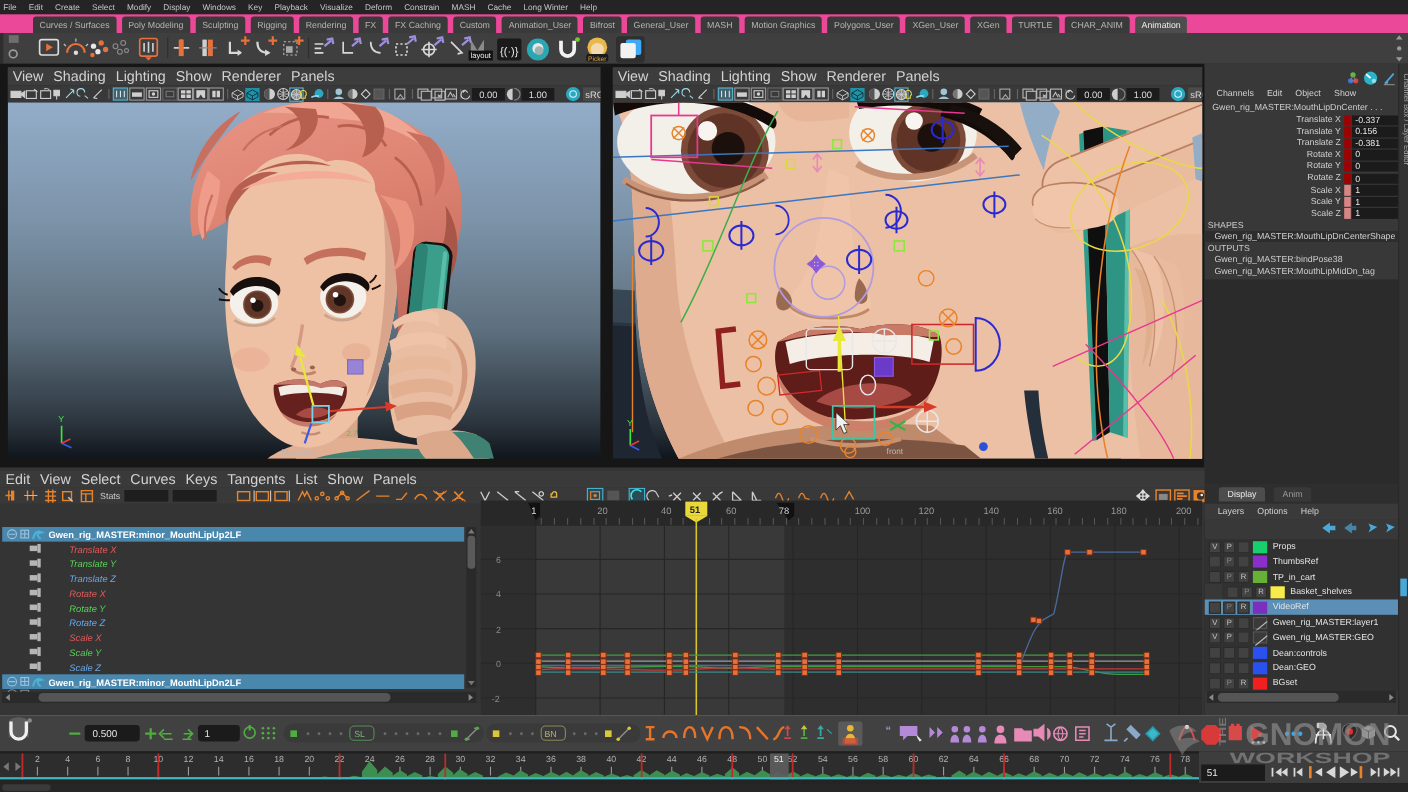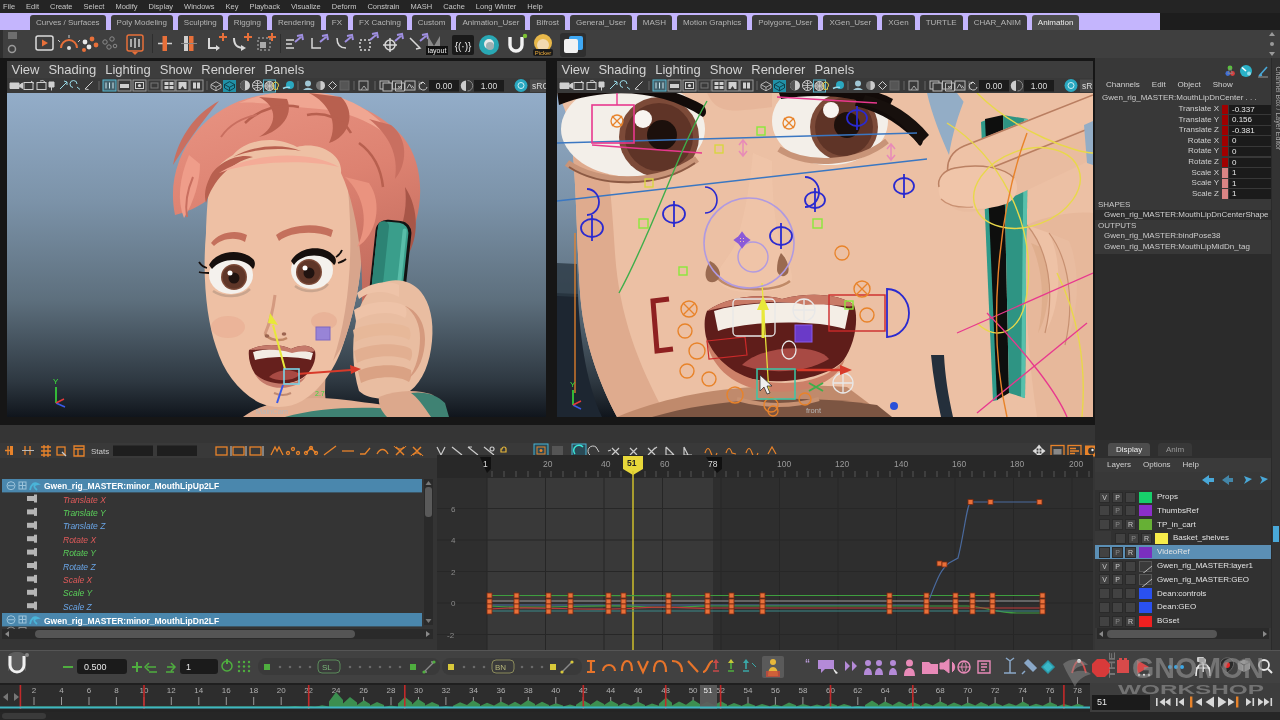--- a/index.html
+++ b/index.html
@@ -8,21 +8,21 @@
 .abs { position:absolute; }
 #stage { position:relative; width:1280px; height:720px; background:#1d1d1d; }
 
 #menubar { left:0; top:0; width:1280px; height:13px; background:#242424;
   color:#c6c6c6; font-size:7.5px; line-height:13px; white-space:nowrap; }
 #menubar span { margin:0 5.5px; }
 #workspace { right:18px; top:0; height:13px; color:#b5b5b5; font-size:7.5px; line-height:13px; }
 #wsfield { display:inline-block; background:#1c1c1c; border:1px solid #0f0f0f; color:#cfcfcf;
   width:252px; height:11px; line-height:9px; padding-left:5px; margin-left:4px; vertical-align:middle; margin-top:-2px; }
 
-#shelftabs { left:0; top:13px; width:1160px; height:17px; background:#c4b5fd;
+#shelftabs { left:0; top:13px; width:1280px; height:17px; background:#ec4899;
   font-size:8px; color:#b4b4b4; white-space:nowrap; }
 .stab { display:inline-block; height:15px; line-height:16px; margin-top:2px; margin-left:5px;
   padding:0 6px; background:#3a3a3a; border-radius:3px 3px 0 0; }
 .stab.active { background:#4d4d4d; color:#eeeeee; }
 
 #shelf { left:0; top:30px; width:1280px; height:28px; background:#3f3f3f; }
 
 .pmenu { height:17px; background:#3d3d3d; color:#d2d2d2; font-size:13px; line-height:17px;
   white-space:nowrap; }
 .pmenu span { margin:0 4.5px; }
@@ -725,20 +725,21 @@
       <div class="abs" style="left:2px;top:2.5px;width:0;height:0;border-top:3px solid transparent;border-bottom:3px solid transparent;border-right:4px solid #8a8a8a"></div>
       <div class="abs" style="right:2px;top:2.5px;width:0;height:0;border-top:3px solid transparent;border-bottom:3px solid transparent;border-left:4px solid #8a8a8a"></div>
     </div>
 
     <div class="abs" style="left:176px;top:0;width:9px;height:597px;background:#333;border-left:1px solid #2a2a2a">
       <div style="position:absolute;left:-34px;top:45px;width:80px;transform:rotate(90deg);transform-origin:center;color:#aaa;font-size:7px;white-space:nowrap">Channel Box / Layer Editor</div>
       <div style="position:absolute;left:1px;top:468px;width:6px;height:16px;background:#49a8d8"></div>
     </div>
   </div>
   <div class="abs" id="graphed">
+    <div class="abs pmenu" style="left:0;top:3px;width:1095px;height:15px;background:#3a3a3a;line-height:15px;"><span style="margin-left:5px">Edit</span><span>View</span><span>Select</span><span>Curves</span><span>Keys</span><span>Tangents</span><span>List</span><span>Show</span><span>Panels</span></div>
     <svg class="abs" style="left:0;top:18px" width="1095" height="15" viewBox="0 0 1095 15">
       <rect width="1095" height="15" fill="#393939"></rect>
       <g stroke="#e8832a" stroke-width="1.3" fill="none">
         <path d="M8 3 v9 M5 7.5 h7"></path>
           <rect x="10" y="3" width="3" height="9" fill="#e8832a" stroke="none"></rect>
         <path d="M25 3 v9 M30 3 v9"></path>
           <path d="M22 7.5 h12" stroke="#bbb" stroke-width="1"></path>
         <path d="M41 4 h10 M41 8 h10 M41 12 h10 M44 2 v12 M48 2 v12"></path>
         <rect x="57" y="4" width="8" height="8"></rect>
           <path d="M62 9 l4 4" stroke="#ccc"></path>

